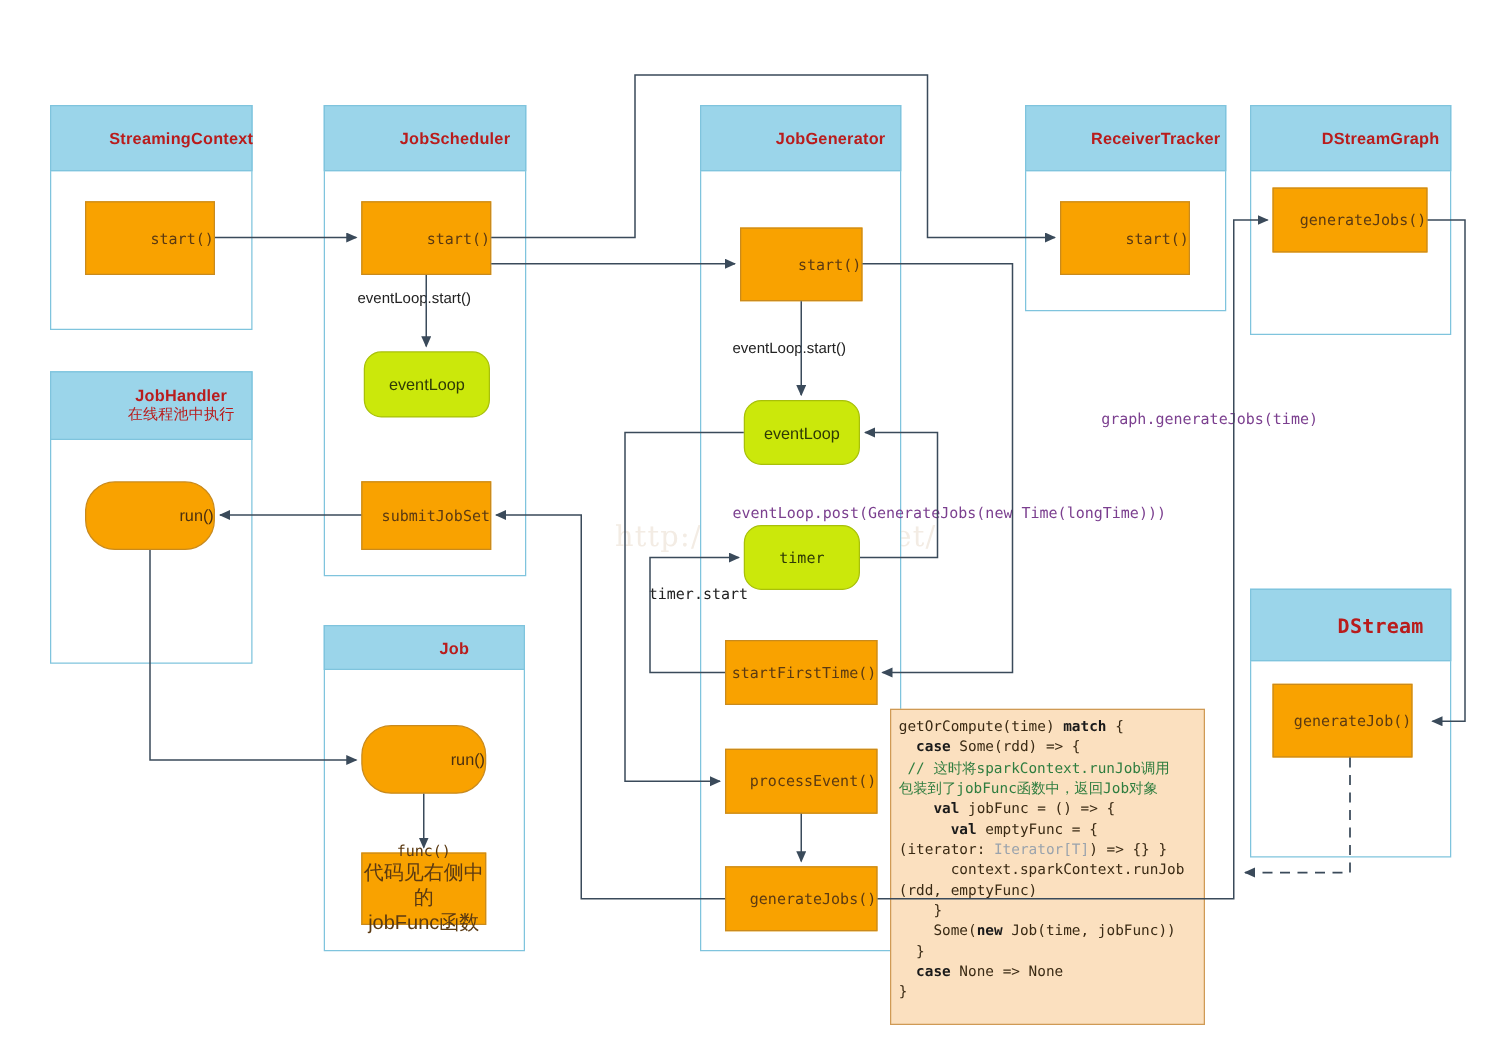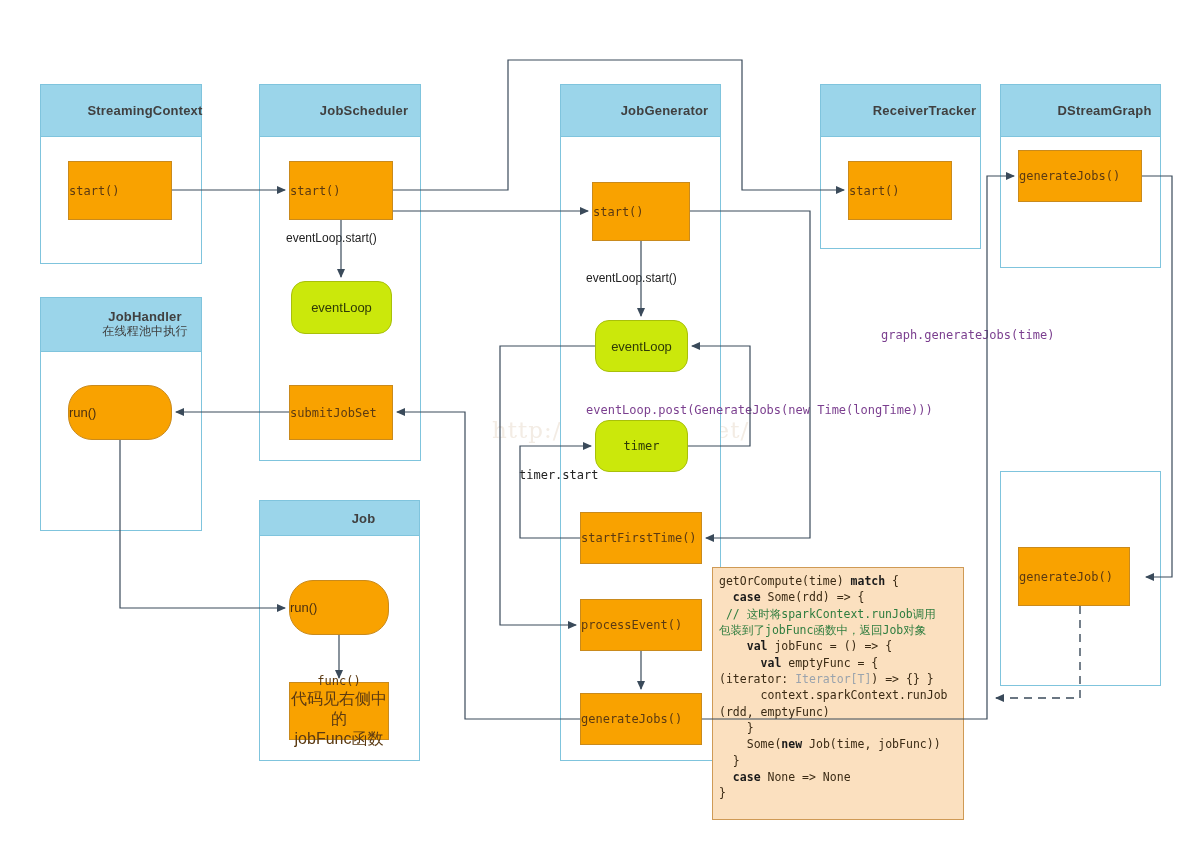--- a/index.html
+++ b/index.html
@@ -5,28 +5,28 @@
   html,body{margin:0;padding:0;background:#ffffff;}
   body{width:1189px;height:841px;position:relative;overflow:hidden;
        font-family:"Liberation Sans","DejaVu Sans",sans-serif;}
   #stage{position:absolute;left:0;top:0;width:1189px;height:841px;}
   svg.edges{position:absolute;left:0;top:0;width:1189px;height:841px;pointer-events:none;}
 
   
   .lane{position:absolute;border:1px solid #7fc4dd;background:#ffffff;box-sizing:border-box;}
   .lane-head{position:absolute;background:#9bd5ea;border:1px solid #7fc4dd;box-sizing:border-box;
              display:flex;align-items:center;justify-content:center;
-             font-weight:bold;color:#404040;font-size:13px;letter-spacing:.2px;padding-left:48px;}
+             font-weight:bold;color:#b91c1c;font-size:13px;letter-spacing:.2px;padding-left:48px;}
   .lane-head.mono{font-family:"DejaVu Sans Mono","Liberation Mono",monospace;font-size:16px;}
   .lane-head .cn{font-size:12px;font-weight:normal;}
   .lane-head .stack{display:flex;flex-direction:column;align-items:center;line-height:1.15;}
 
   
   .op{position:absolute;background:#f9a200;border:1px solid #c98a1d;box-sizing:border-box;
-      display:flex;align-items:center;justify-content:flex-start;text-align:center;
+      display:flex;align-items:center;justify-content:flex-end;text-align:center;
       font-family:"DejaVu Sans Mono","Liberation Mono",monospace;font-size:12px;color:#5b3a12;}
   .op.sans{font-family:"Liberation Sans","DejaVu Sans",sans-serif;font-size:13px;color:#4a2f10;border-radius:24px;}
   .op .multi{display:flex;flex-direction:column;line-height:1.25;}
   .op .multi .cn{font-family:"Liberation Sans","DejaVu Sans",sans-serif;font-size:16px;}
 
   
   .green{position:absolute;background:#cbe80b;border:1px solid #a8c00a;border-radius:14px;
          box-sizing:border-box;display:flex;align-items:center;justify-content:center;
          font-size:13px;color:#2e3a06;font-family:"Liberation Sans","DejaVu Sans",sans-serif;}
   .green.mono{font-family:"DejaVu Sans Mono","Liberation Mono",monospace;font-size:12px;}
@@ -88,20 +88,23 @@
       <span class="cn">在线程池中执行</span>
     </span>
   </div>
 
   <div class="lane" style="left:259px;top:500px;width:161px;height:261px;"></div>
   <div class="lane-head" style="left:259px;top:500px;width:161px;height:36px;">
     <span>Job</span>
   </div>
 
   <div class="lane" style="left:1000px;top:471px;width:161px;height:215px;"></div>
+  <div class="lane-head mono" style="left:1000px;top:471px;width:161px;height:58px;">
+    <span>DStream</span>
+  </div>
 
   <div class="op" style="left:68px;top:161px;width:104px;height:59px;">
     <span>start()</span>
   </div>
 
   <div class="op" style="left:289px;top:161px;width:104px;height:59px;">
     <span>start()</span>
   </div>
 
   <div class="green" style="left:291px;top:281px;width:101px;height:53px;">

